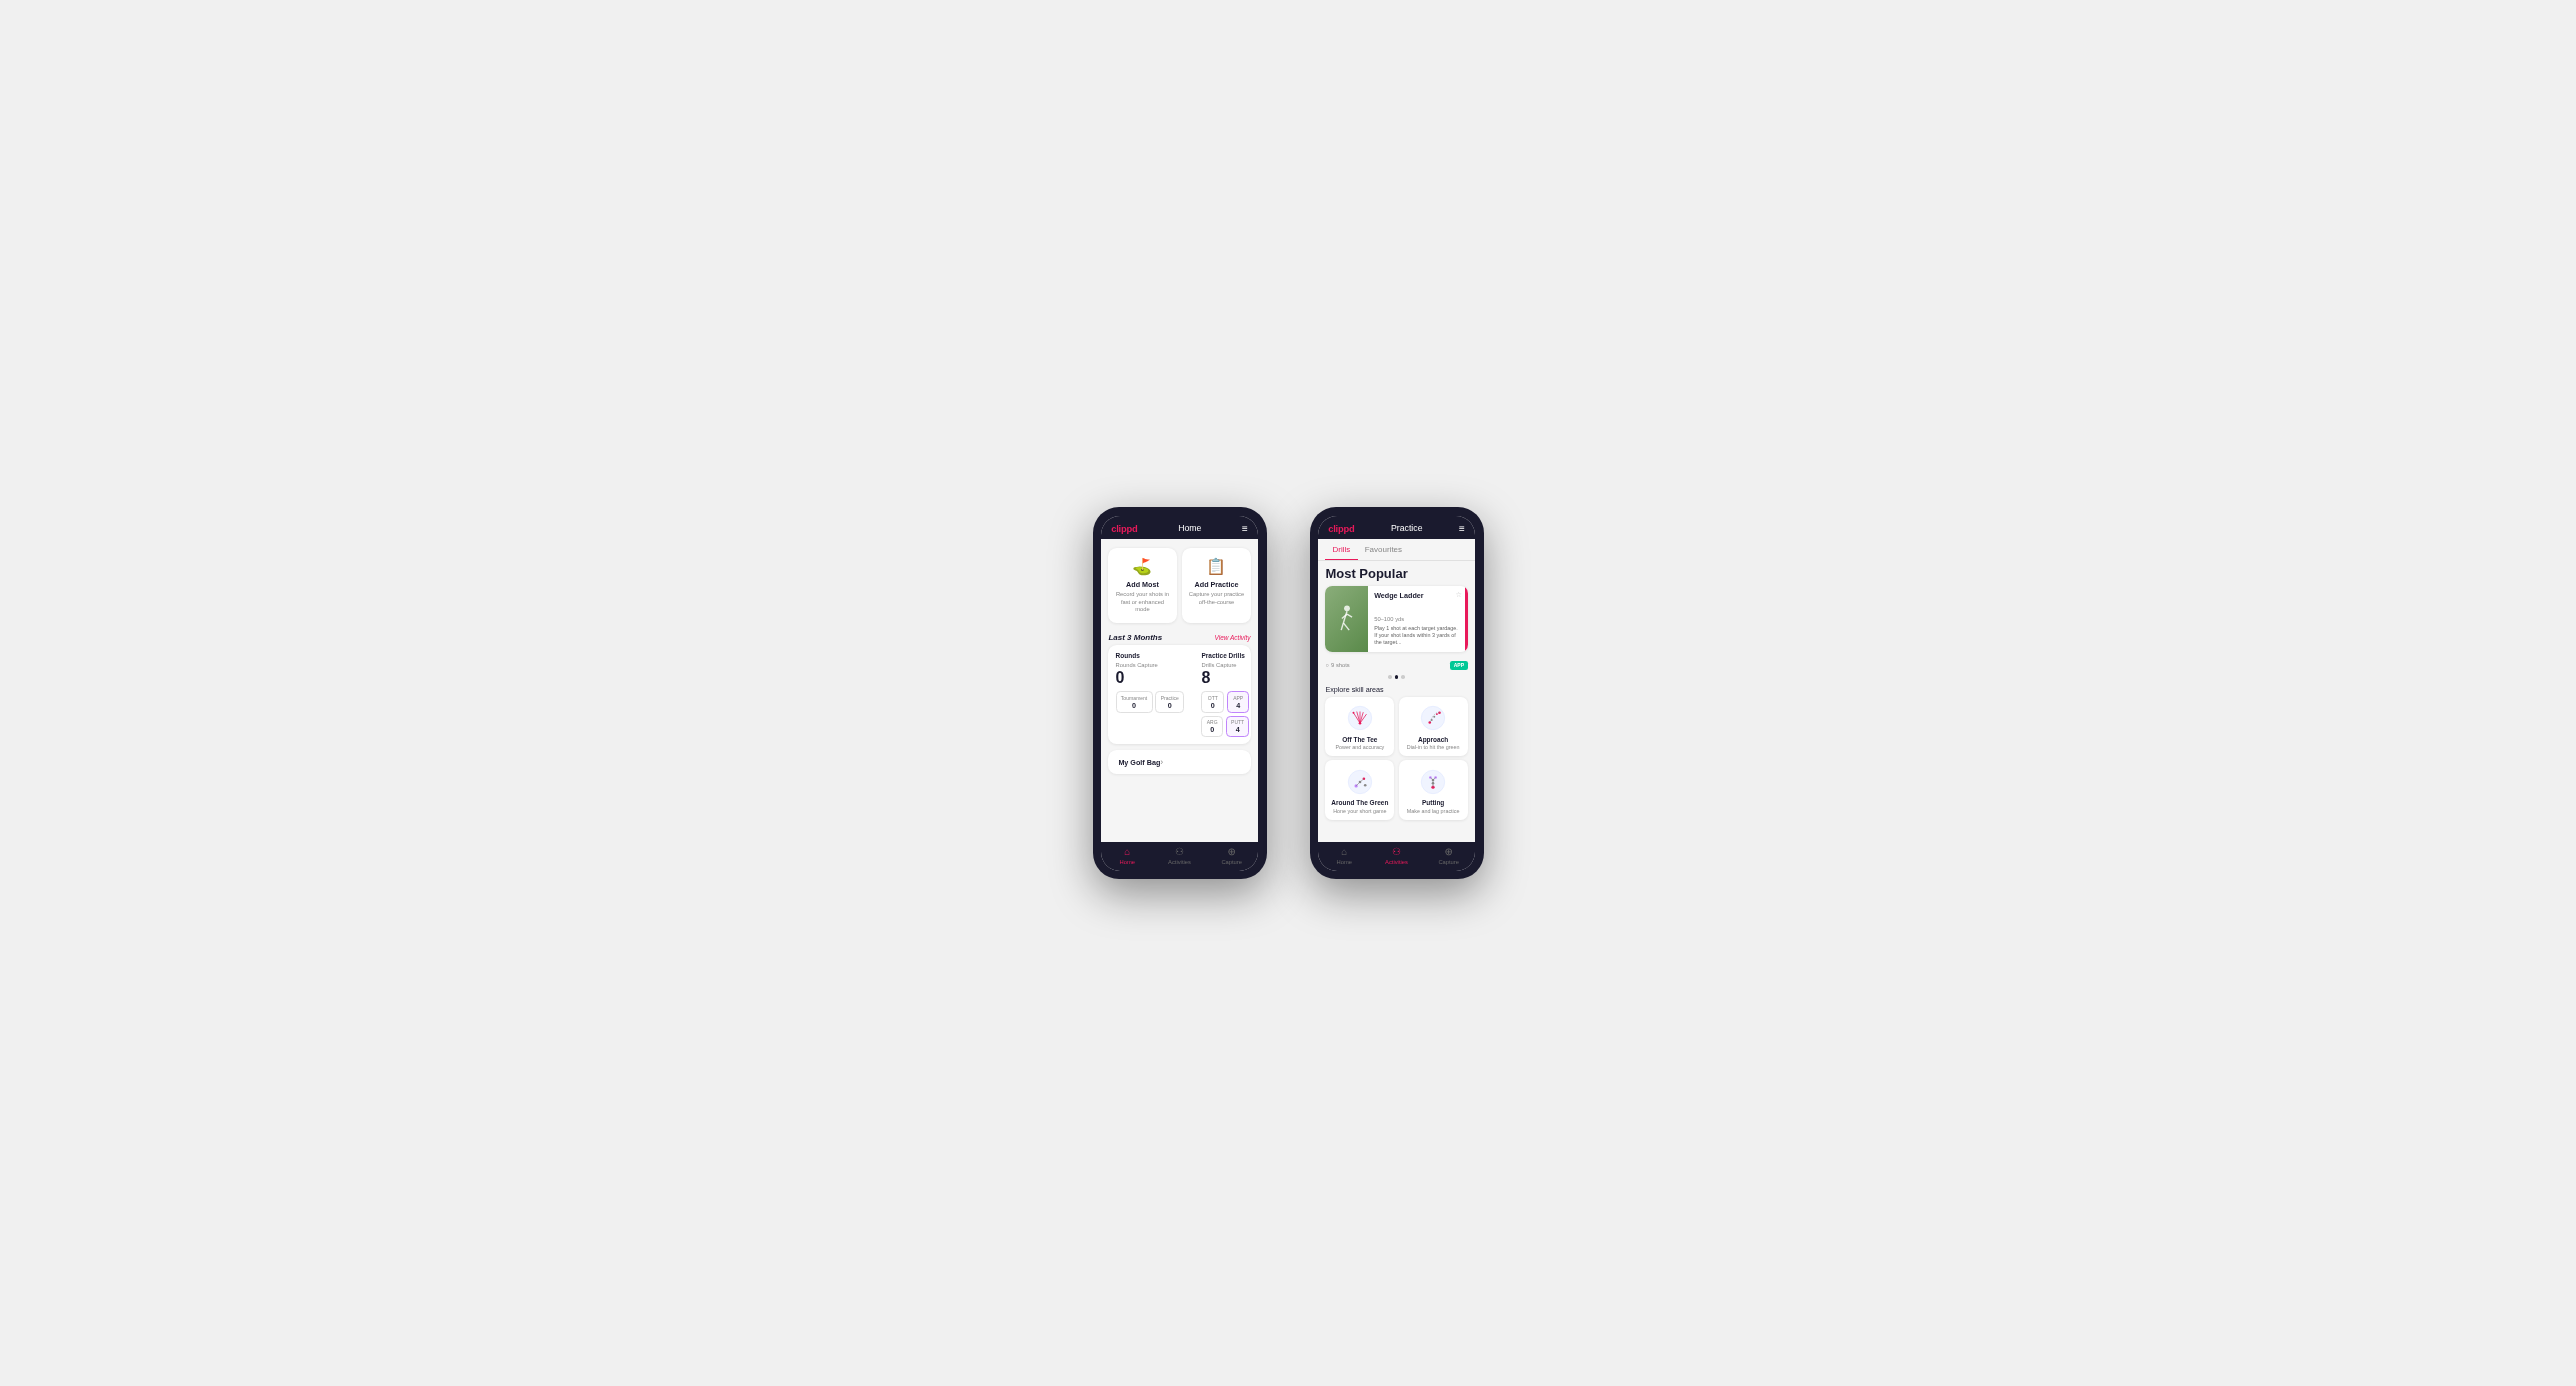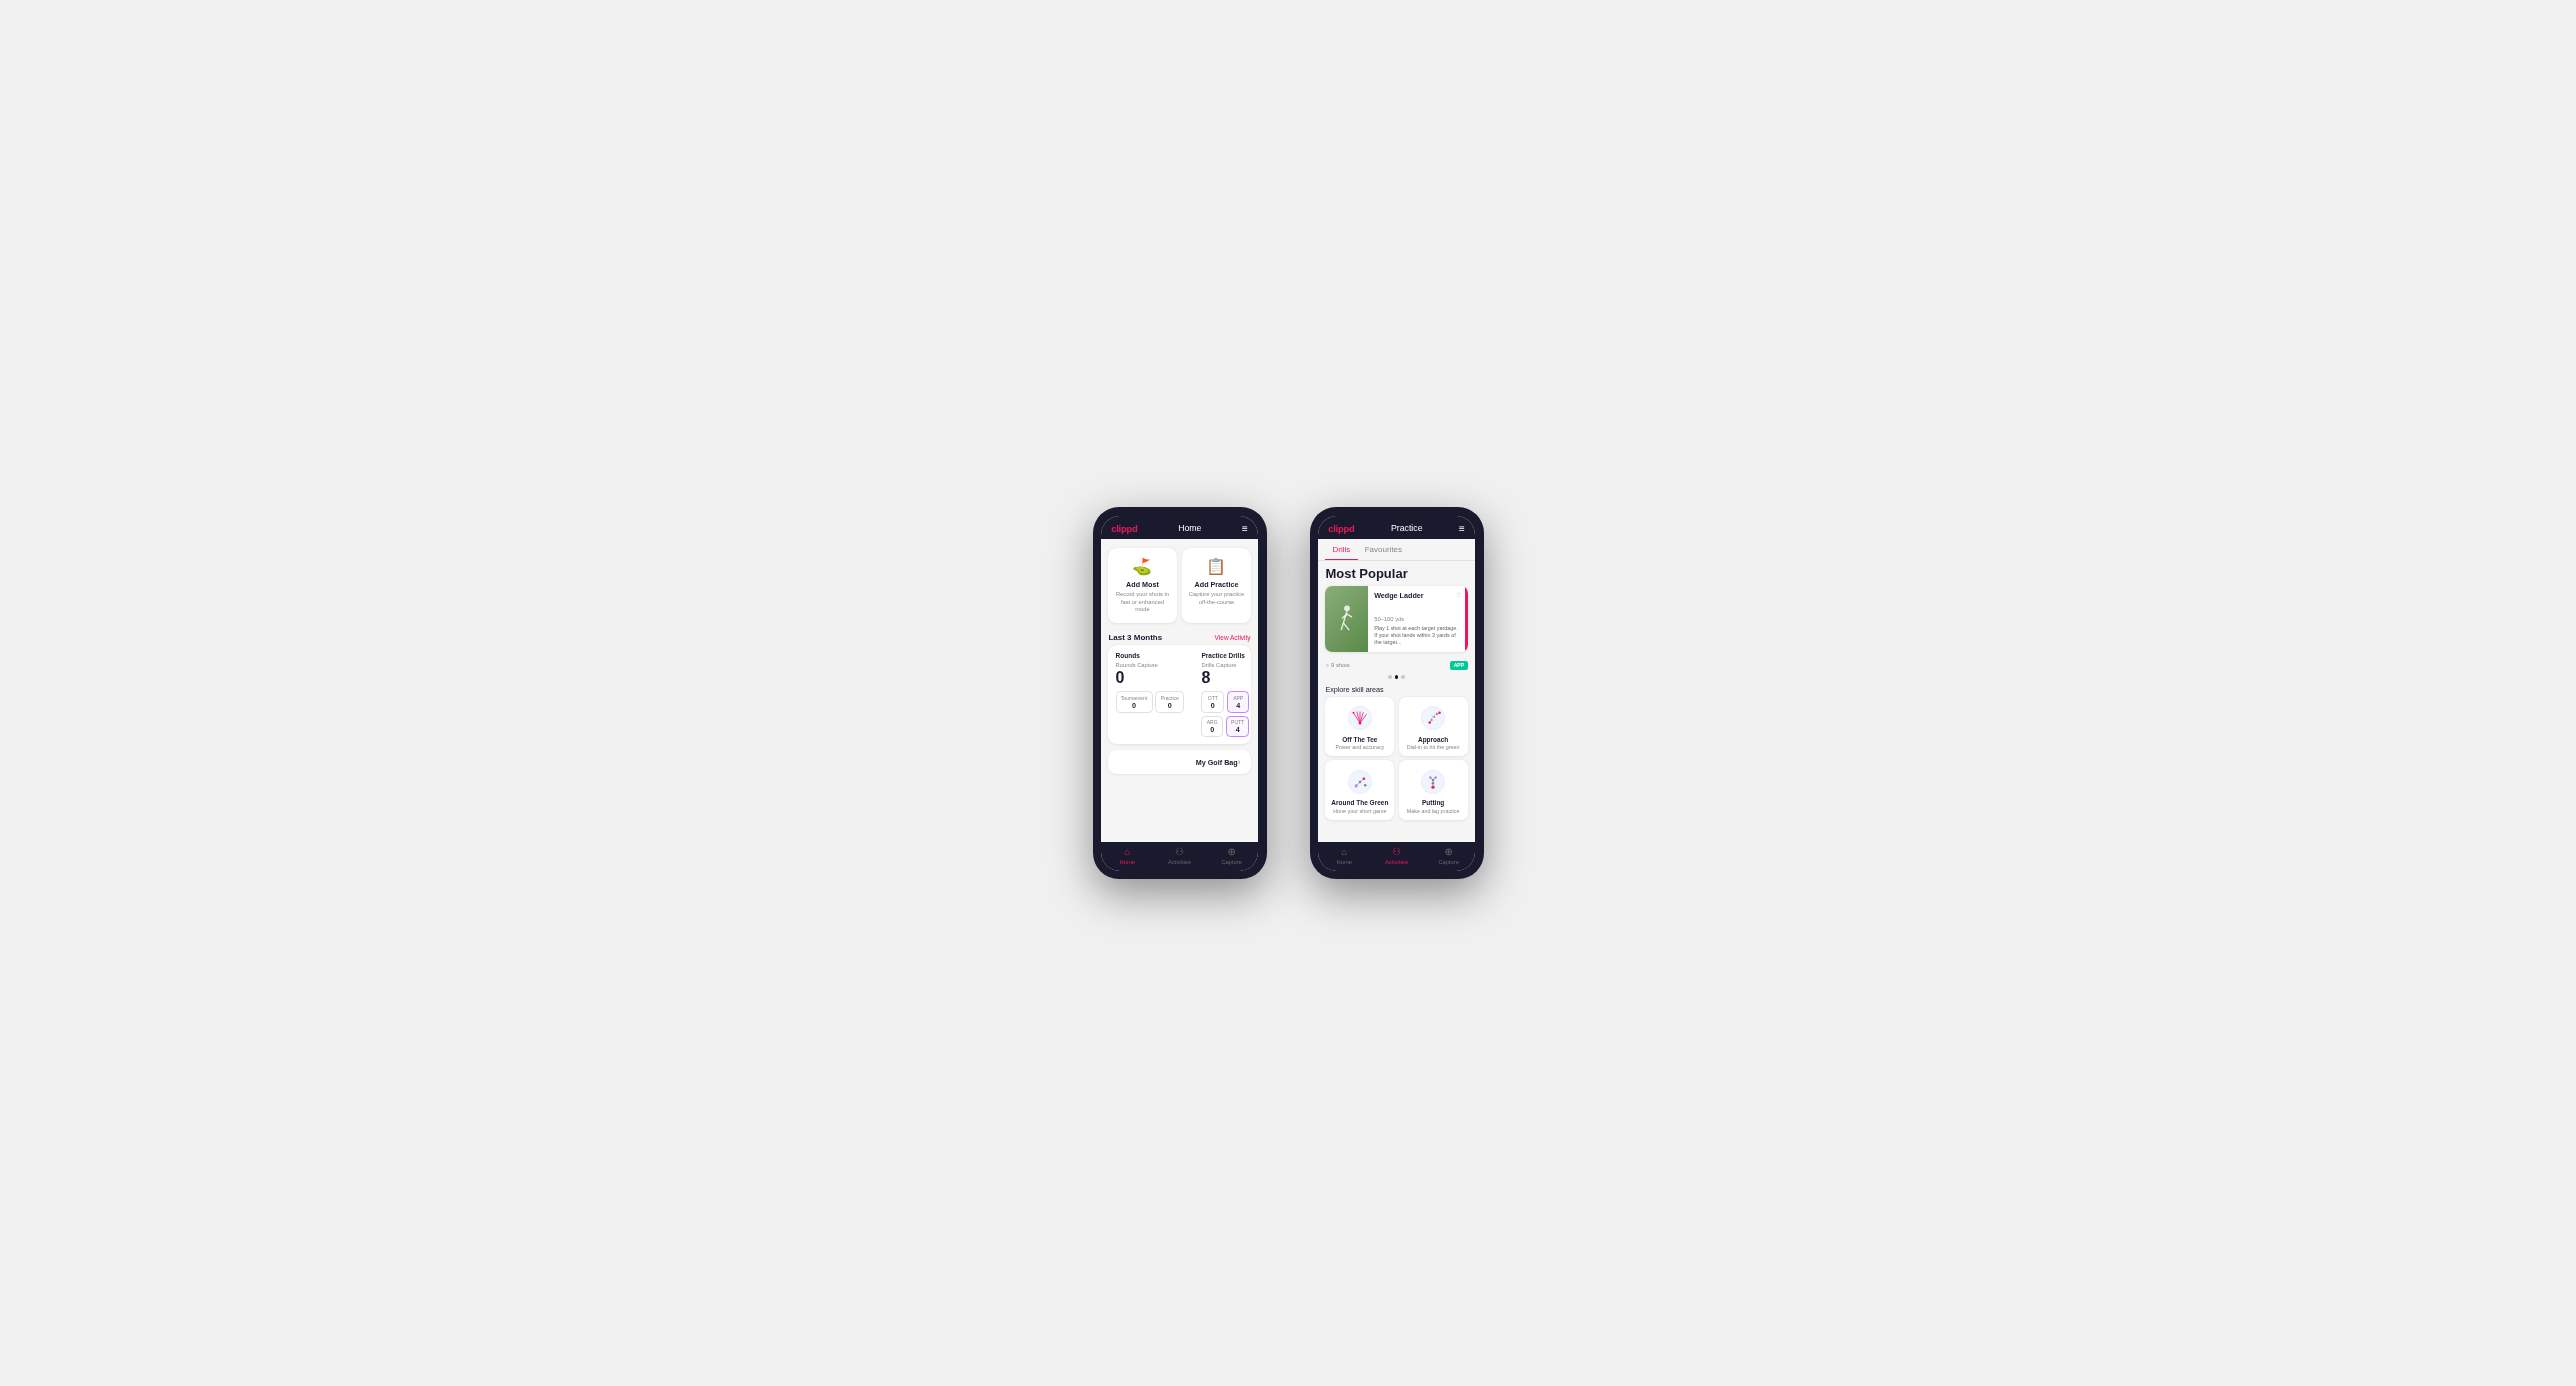--- a/index.html
+++ b/index.html
@@ -98,20 +98,21 @@
       font-size: 5.8px;
       color: #888;
       line-height: 1.3;
     }
 
     .section-header {
       display: flex;
       justify-content: space-between;
       align-items: center;
       padding: 4.3px 7.2px 2.9px;
+      font-style: italic;
     }
     .section-title {
       font-size: 8px;
       font-weight: 700;
       color: #1a1a2e;
     }
     .view-activity-link {
       font-size: 6.5px;
       color: #e8195a;
       text-decoration: none;
@@ -177,21 +178,21 @@
       background: #e0e0e0;
       margin: 0 2.9px;
     }
 
     .golf-bag-row {
       background: white;
       margin: 0 7.2px 5.8px;
       border-radius: 8.7px;
       padding: 7.2px 10px;
       display: flex;
-      justify-content: flex-end;
+      justify-content: flex-start;
       align-items: center;
       box-shadow: 0 0.7px 2.9px rgba(0,0,0,0.08);
     }
     .golf-bag-label {
       font-size: 7.2px;
       font-weight: 600;
       color: #1a1a2e;
     }
 
     

